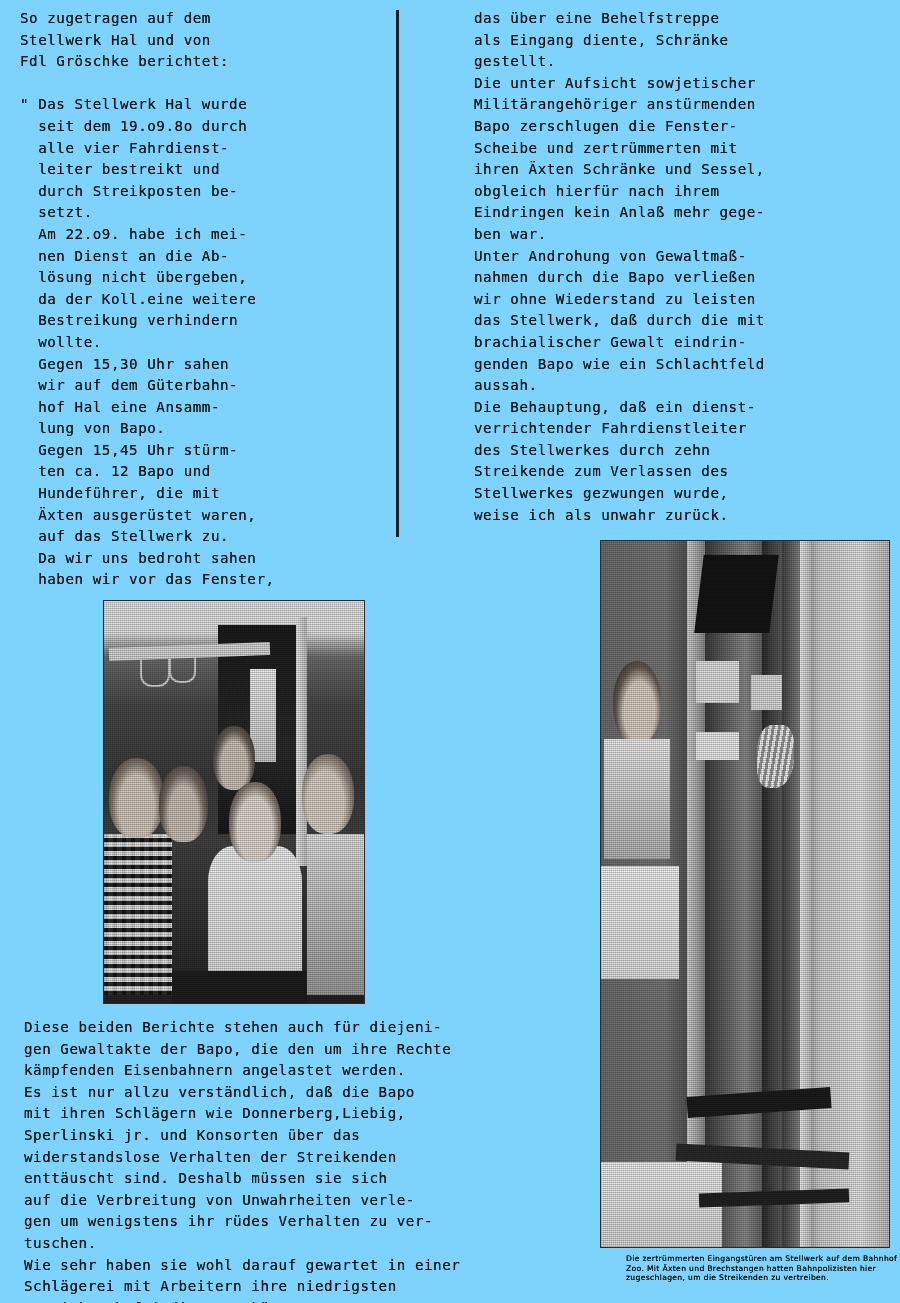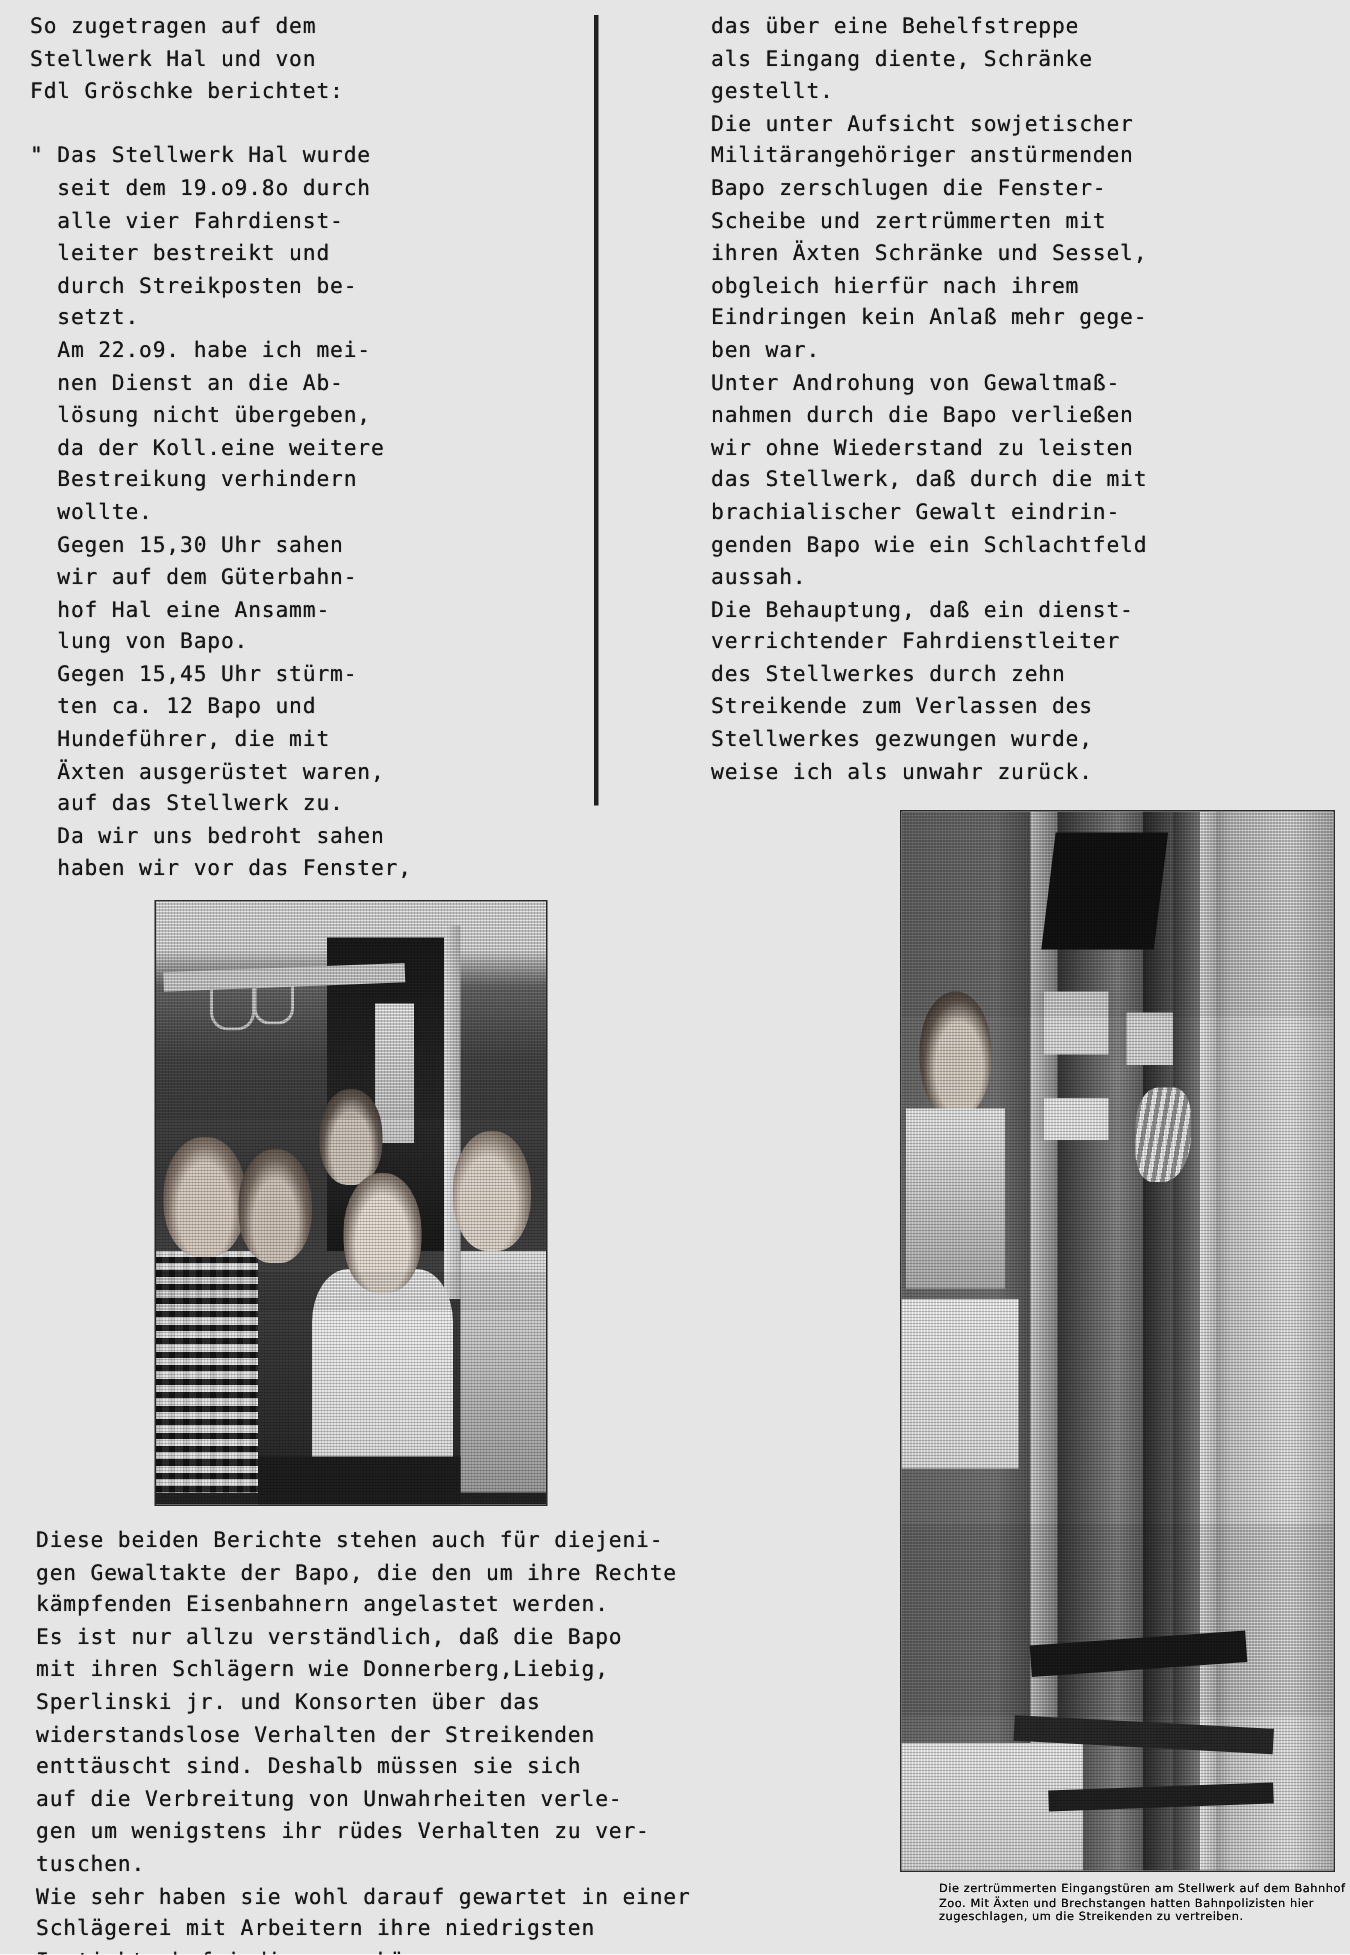--- a/index.html
+++ b/index.html
@@ -13,21 +13,21 @@
     position: relative;
     overflow: hidden;
     font-family: "DejaVu Sans Mono", "Liberation Mono", monospace;
     color: #1a1a1a;
     -webkit-font-smoothing: none;
   }
 
   .page {
     position: absolute;
     inset: 0;
-    background: #e5e5e5;
+    background: #7dd3fc;
   }
 
   
   .tw {
     font-family: "DejaVu Sans Mono", "Liberation Mono", monospace;
     font-size: 14.2px;
     line-height: 21.6px;
     letter-spacing: 0.55px;
     color: #161616;
     white-space: pre;

